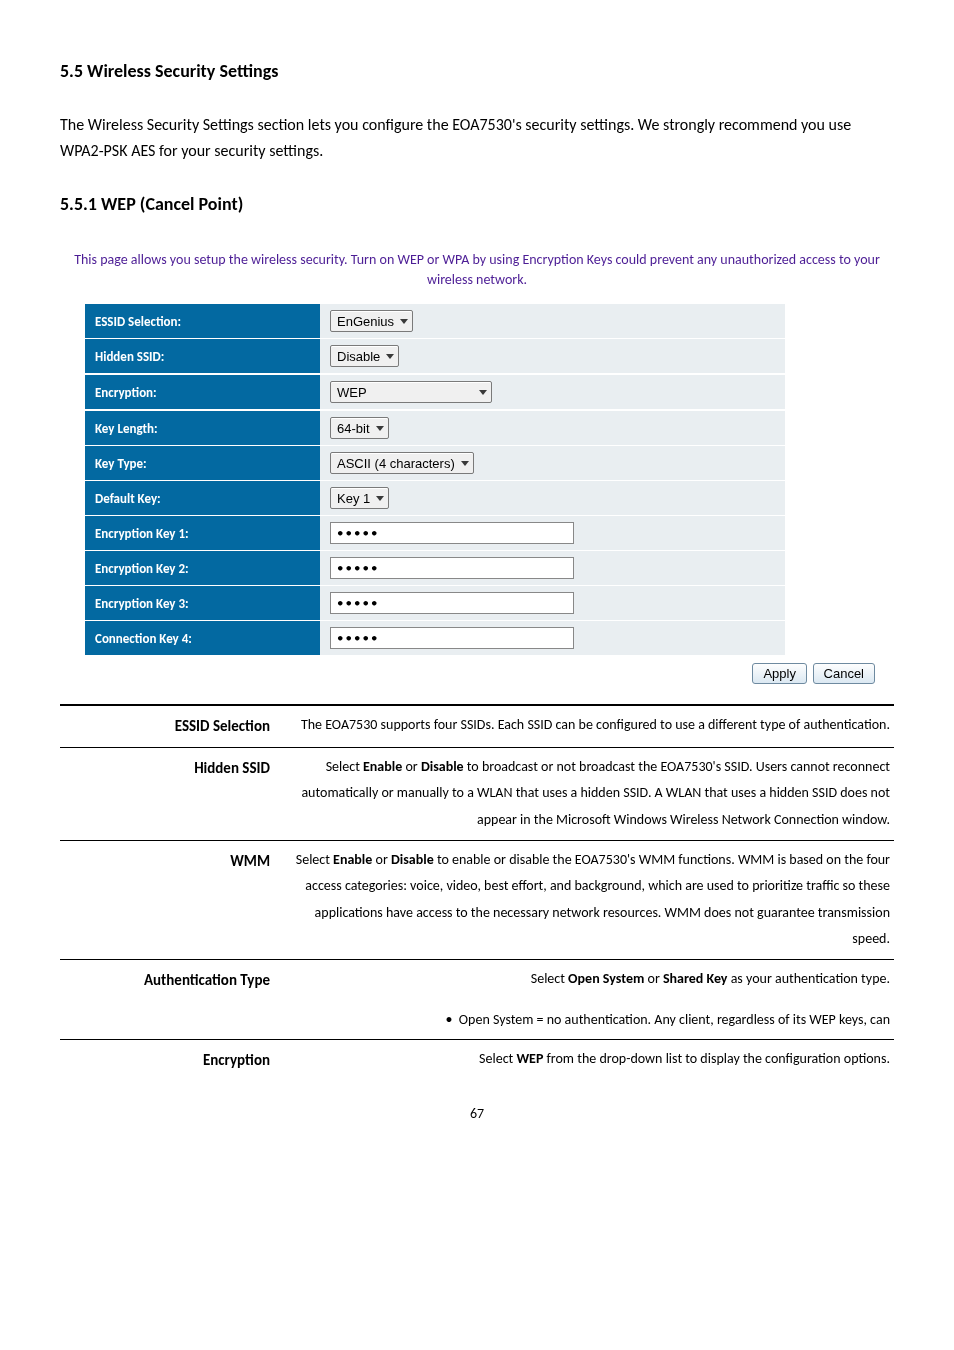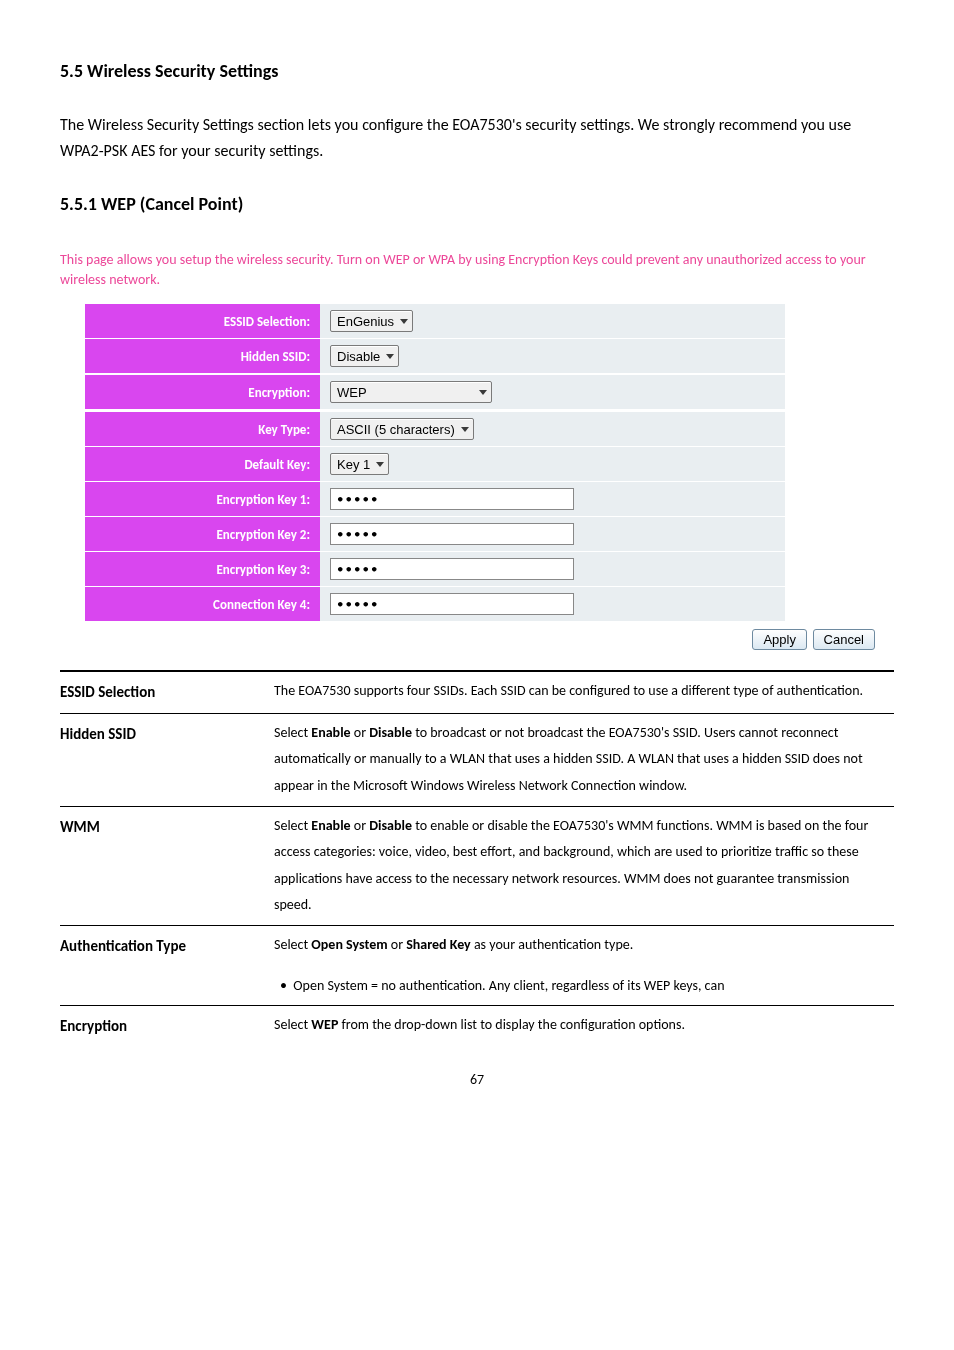--- a/index.html
+++ b/index.html
@@ -24,45 +24,45 @@
     line-height: 1.6;
     margin: 0 0 30px 0;
   }
   .h-subsection {
     font-size: 18px;
     font-weight: 700;
     margin: 0 0 35px 0;
   }
   .note-text {
     font-size: 14px;
-    color: #ec4899;
+    color: #4c1d95;
     margin: 4px 0 15px 0;
     line-height: 1.4;
+    text-align: center;
   }
 
   
   .shot {
     margin-left: 25px;
     margin-bottom: 8px;
     width: 700px;
   }
   .cfg-table {
     border-collapse: collapse;
     width: 100%;
   }
   .cfg-table tr { }
   .cfg-table td.label {
-    background: #d946ef;
+    background: #0369a1;
     color: #fff;
     font-weight: 700;
     font-size: 13px;
     padding: 8px 10px;
     width: 215px;
     vertical-align: middle;
-    text-align: right;
   }
   .cfg-table td.val {
     background: #e9eef1;
     padding: 6px 10px;
     vertical-align: middle;
   }
   .cfg-table tr + tr td { border-top: 0; }
   .cfg-table tr td { }
   .cfg-sep td { padding:0; height:1px; background:#fff; }
 
@@ -131,20 +131,21 @@
   
   .desc-table {
     width: 100%;
     border-collapse: collapse;
     font-size: 14px;
   }
   .desc-table td {
     padding: 6px 4px 6px 0;
     vertical-align: top;
     line-height: 1.9;
+    text-align: right;
   }
   .desc-table td.term {
     font-weight: 700;
     font-size: 15px;
     width: 210px;
     white-space: nowrap;
   }
   .desc-table tr.topline td {
     border-top: 1px solid #000;
   }
@@ -215,29 +216,38 @@
         </td>
       </tr>
       <tr class="cfg-sep">
             <td></td>
             <td></td>
           </tr>
       <tr class="cfg-sep">
             <td></td>
             <td></td>
           </tr>
+      <tr>
+        <td class="label">Key Length:</td>
+        <td class="val">
+          <span class="win-select">
+            <span>64-bit</span>
+            <span class="caret"></span>
+          </span>
+        </td>
+      </tr>
       <tr class="cfg-sep">
             <td></td>
             <td></td>
           </tr>
       <tr>
         <td class="label">Key Type:</td>
         <td class="val">
           <span class="win-select">
-            <span>ASCII (5 characters)</span>
+            <span>ASCII (4 characters)</span>
             <span class="caret"></span>
           </span>
         </td>
       </tr>
       <tr class="cfg-sep">
             <td></td>
             <td></td>
           </tr>
       <tr>
         <td class="label">Default Key:</td>

